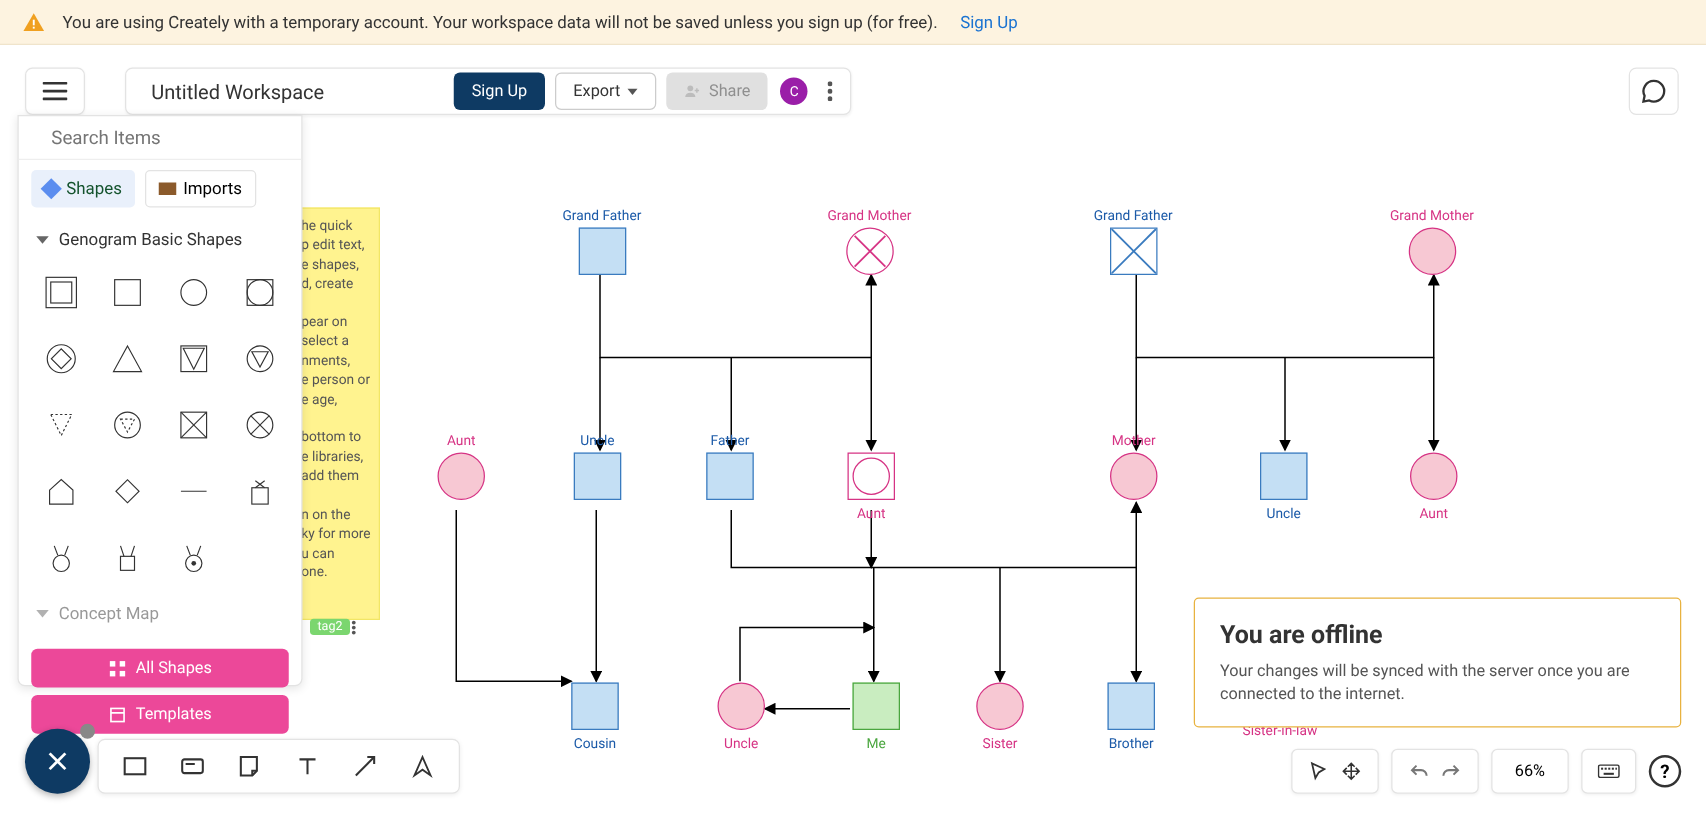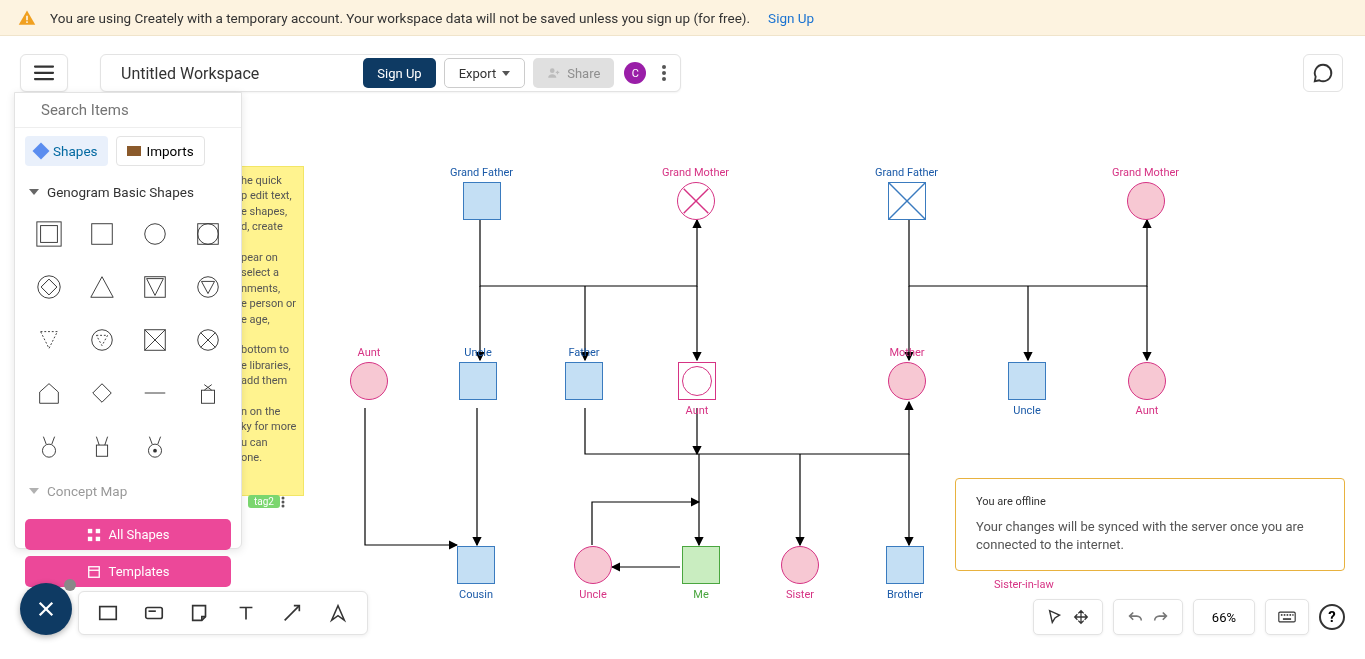--- a/index.html
+++ b/index.html
@@ -27,21 +27,21 @@
 .comment-btn{position:absolute;top:54px;right:22px;width:40px;height:38px;border:1px solid #e3e3e3;background:#fff;border-radius:6px;display:flex;align-items:center;justify-content:center;cursor:pointer}
 .comment-btn svg{width:22px;height:22px}
 
 .left-panel{position:absolute;top:92px;left:14px;width:228px;bottom:110px;background:#fff;border:1px solid #e3e3e3;border-radius:0 0 6px 6px;box-shadow:0 2px 8px rgba(0,0,0,.1);display:flex;flex-direction:column}
 .lp-search{display:flex;align-items:center;padding:8px 14px;border-bottom:1px solid #eee}
 .lp-search svg.mag{width:18px;height:18px;margin-right:4px}
 .lp-search .dd{width:10px;margin-right:8px}
 .lp-search input{border:none;outline:none;font-size:15px;color:#888;flex:1}
 .lp-tabs{display:flex;gap:8px;padding:8px 10px}
 .lp-tab{display:flex;align-items:center;gap:6px;padding:6px 10px;border-radius:4px;font-size:13.5px;cursor:pointer}
-.lp-tab.active{background:#e9f0fb;color:#0369a1}
+.lp-tab.active{background:#e9f0fb;color:#14532d}
 .lp-tab:not(.active){background:#fff;border:1px solid #e3e3e3}
 .lp-tab .diamond{width:12px;height:12px;background:#5b8def;transform:rotate(45deg)}
 .lp-tab .box-ic{width:14px;height:10px;background:#8b5a2b;position:relative}
 .lp-section-title{display:flex;align-items:center;gap:8px;padding:10px 14px 6px;font-size:13.5px;color:#333}
 .lp-section-title .tri{width:0;height:0;border-left:5px solid transparent;border-right:5px solid transparent;border-top:6px solid #666}
 .lp-grid{display:grid;grid-template-columns:repeat(4,1fr);gap:6px;padding:4px 10px}
 .lp-cell{width:100%;aspect-ratio:1;display:flex;align-items:center;justify-content:center}
 .lp-cell svg{width:28px;height:28px}
 .lp-bottom{margin-top:auto;padding:8px 10px 12px}
 .lp-bottom .wbtn{width:100%;background:#ec4899;color:#fff;border-radius:5px;padding:8px 0;font-size:13px;display:flex;align-items:center;justify-content:center;gap:8px;margin-top:6px;cursor:pointer}
@@ -76,21 +76,21 @@
 .bt-toolbar .tbtn svg{width:22px;height:22px}
 
 .br-group{position:absolute;right:20px;bottom:24px;display:flex;align-items:center;gap:10px}
 .br-box{height:36px;background:#fff;border:1px solid #e3e3e3;border-radius:5px;display:flex;align-items:center;padding:0 8px;box-shadow:0 1px 3px rgba(0,0,0,.06)}
 .br-box .ibtn{width:26px;height:28px;display:flex;align-items:center;justify-content:center;cursor:pointer}
 .br-box .ibtn svg{width:18px;height:18px}
 .zoom{font-size:13px;padding:0 10px}
 .help{width:26px;height:26px;border:2px solid #333;border-radius:50%;display:flex;align-items:center;justify-content:center;font-weight:bold;font-size:15px;cursor:pointer}
 
 .toast{position:absolute;right:20px;top:478px;width:390px;background:#fff;border:1px solid #e8b23f;border-radius:4px;padding:16px 20px}
-.toast h3{font-size:11px;font-weight:400;color:#333;margin-bottom:10px}
+.toast h3{font-size:20px;font-weight:700;color:#333;margin-bottom:10px}
 .toast p{font-size:13px;color:#555;line-height:1.4}
 </style>
 </head>
 <body>
 
 <div class="banner">
   <span class="warn">
     <svg viewBox="0 0 24 24">
         <path fill="#f0a020" d="M12 2 1 21h22L12 2z"></path>
         <rect x="11" y="9" width="2" height="6" fill="#fff"></rect>

